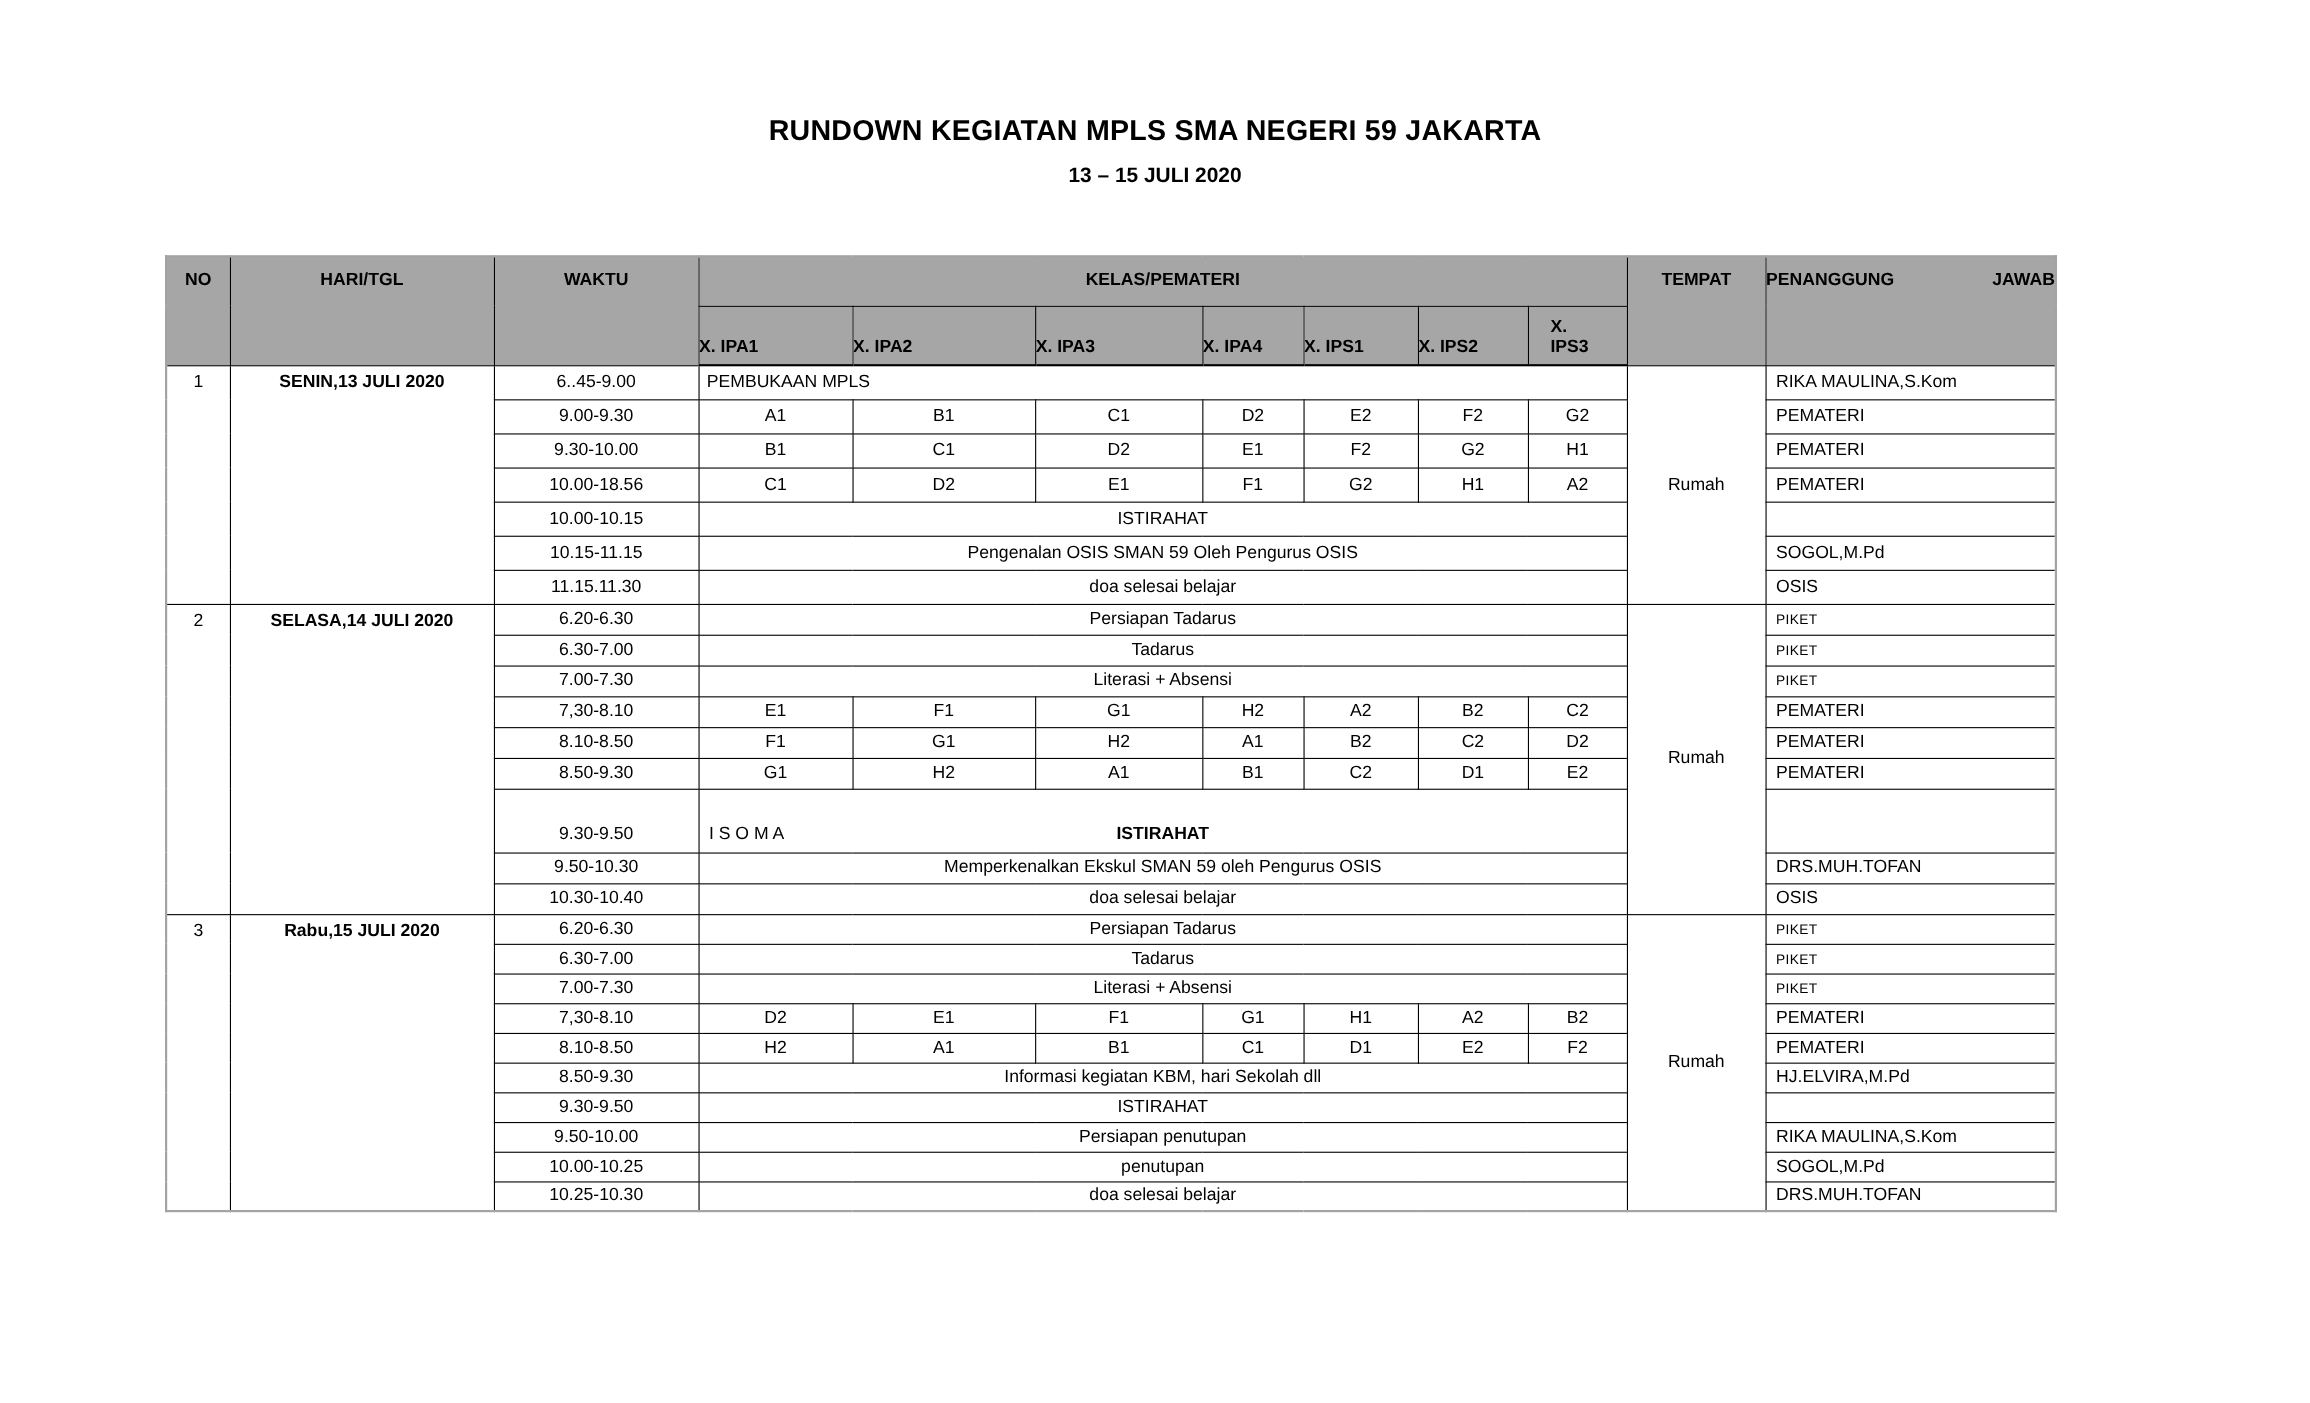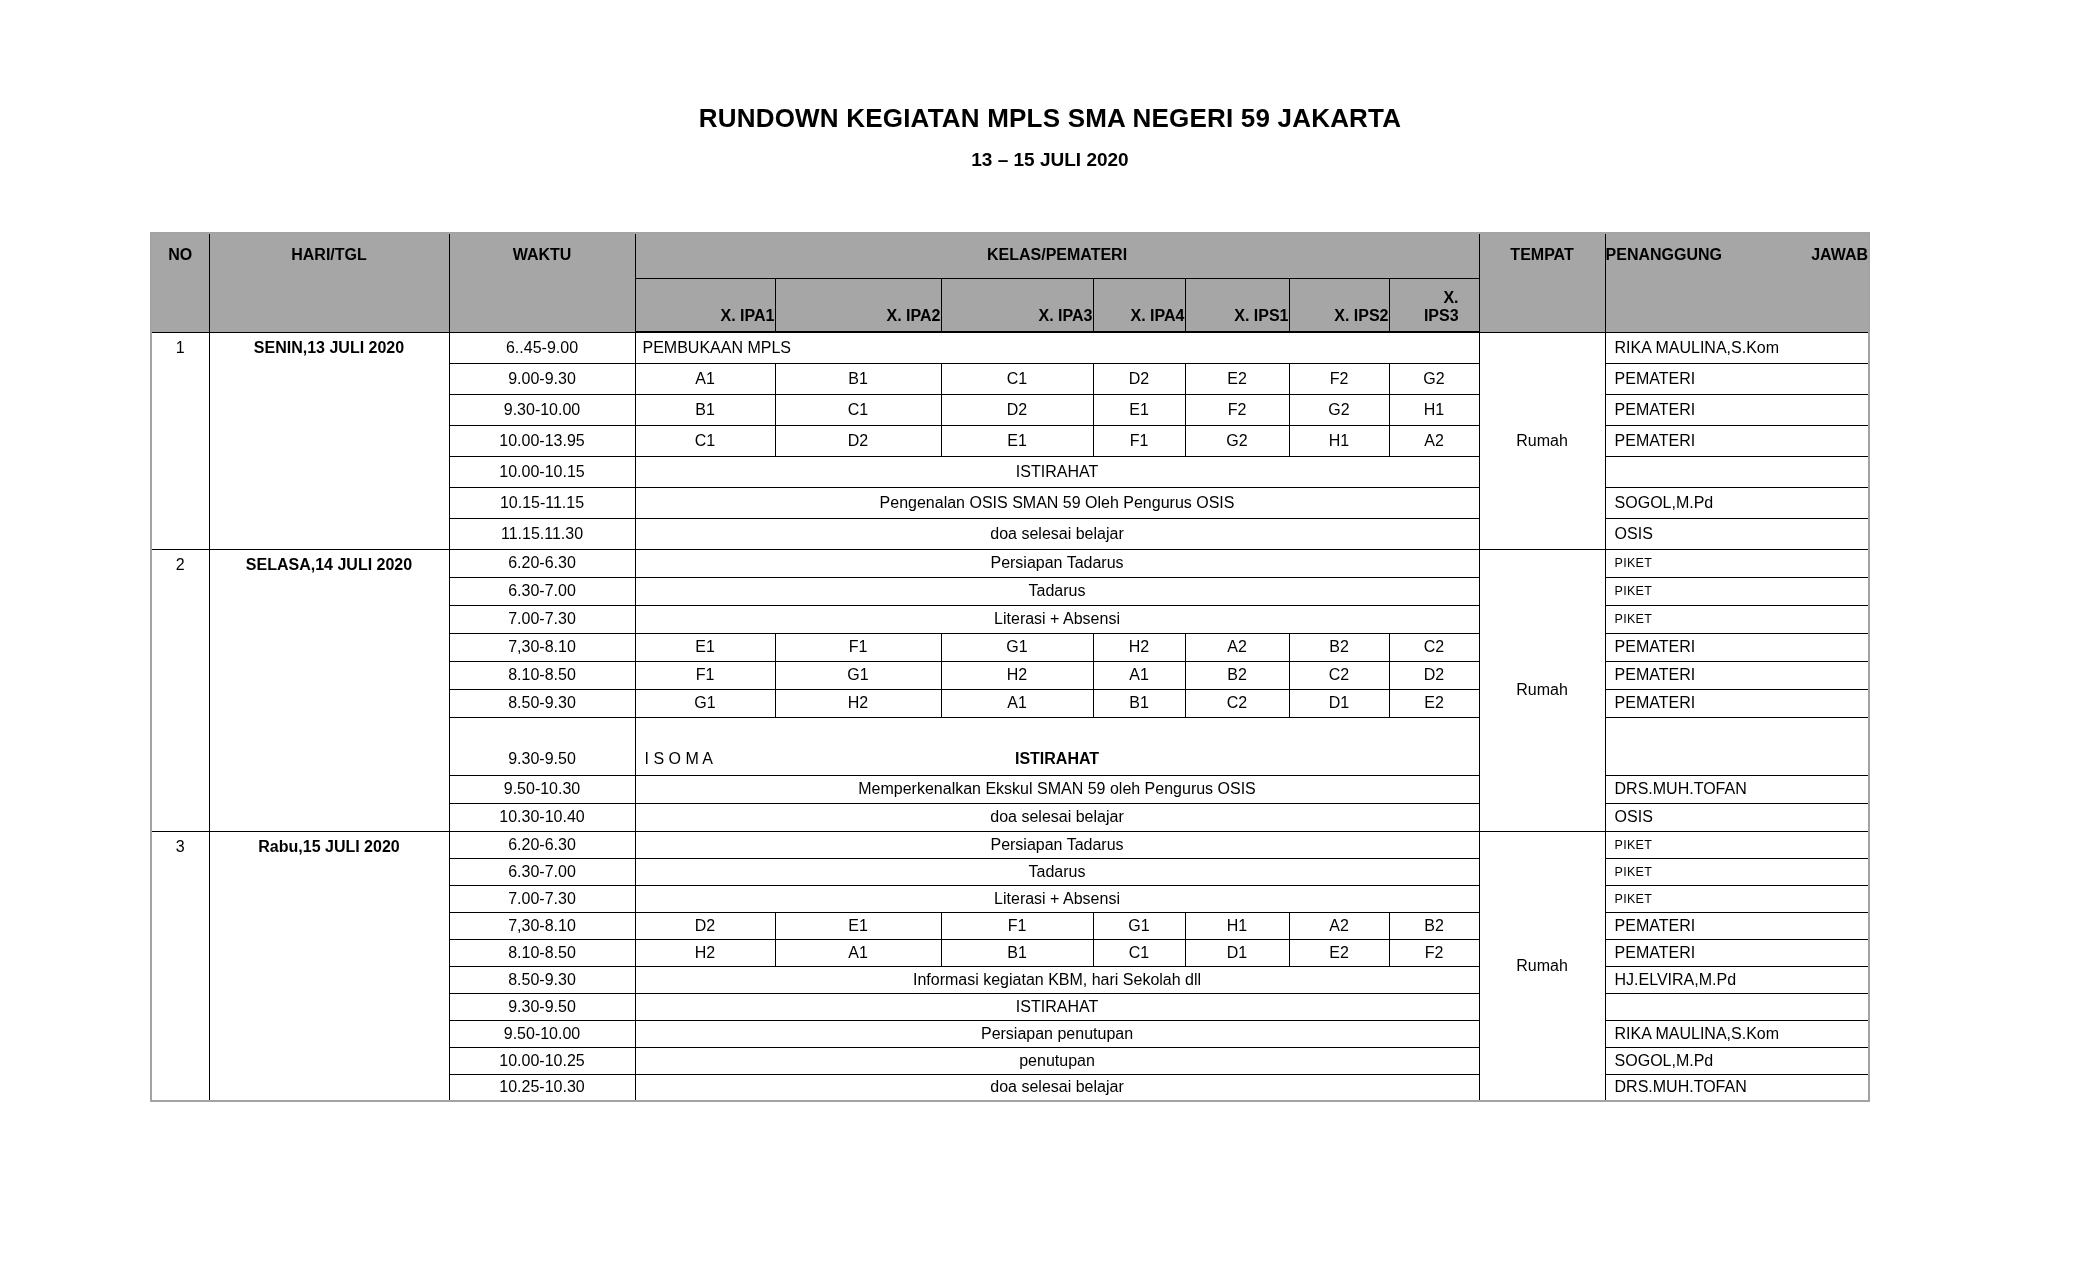--- a/index.html
+++ b/index.html
@@ -15,21 +15,21 @@
   table.rundown { border-collapse:collapse; table-layout:fixed; width:1718px;
                   border:2px solid #a3a3a3; }
   td, th { border:1px solid #000; overflow:hidden; }
 
   
   thead th { background:var(--hbg,#a6a6a6); font-weight:bold; font-size:16px; }
   tr.h1 { height:45px; }
   tr.h2 { height:54px; }
   th.top { vertical-align:top; padding-top:12px; text-align:center; }
   th.kelas { vertical-align:top; padding-top:12px; text-align:center; }
-  th.klass { vertical-align:bottom; padding-bottom:6px; text-align:right; }
+  th.klass { vertical-align:bottom; padding-bottom:6px; text-align:left; }
   th.klass.wrap-narrow { padding-left:20px; padding-right:20px; }
   th.pjhead { vertical-align:top; padding:0; }
   .pjhead-inner { display:flex; justify-content:space-between;
                   height:95px; padding:12px 0 6px 0; text-align:center; }
   tr.h2 th { border-bottom:2px solid #000; }
 
   
   tbody td { font-size:16px; vertical-align:middle; }
   tr.d1 { height:31px; }
   tr.d2 { height:28px; }
@@ -125,21 +125,21 @@
             <td class="c-class">B1</td>
             <td class="c-class">C1</td>
             <td class="c-class">D2</td>
             <td class="c-class">E1</td>
             <td class="c-class">F2</td>
             <td class="c-class">G2</td>
             <td class="c-class">H1</td>
             <td class="c-pj">PEMATERI</td>
           </tr>
           <tr class="d1">
-            <td class="c-time">10.00-13.95</td>
+            <td class="c-time">10.00-18.56</td>
             <td class="c-class">C1</td>
             <td class="c-class">D2</td>
             <td class="c-class">E1</td>
             <td class="c-class">F1</td>
             <td class="c-class">G2</td>
             <td class="c-class">H1</td>
             <td class="c-class">A2</td>
             <td class="c-pj">PEMATERI</td>
           </tr>
           <tr class="d1">

